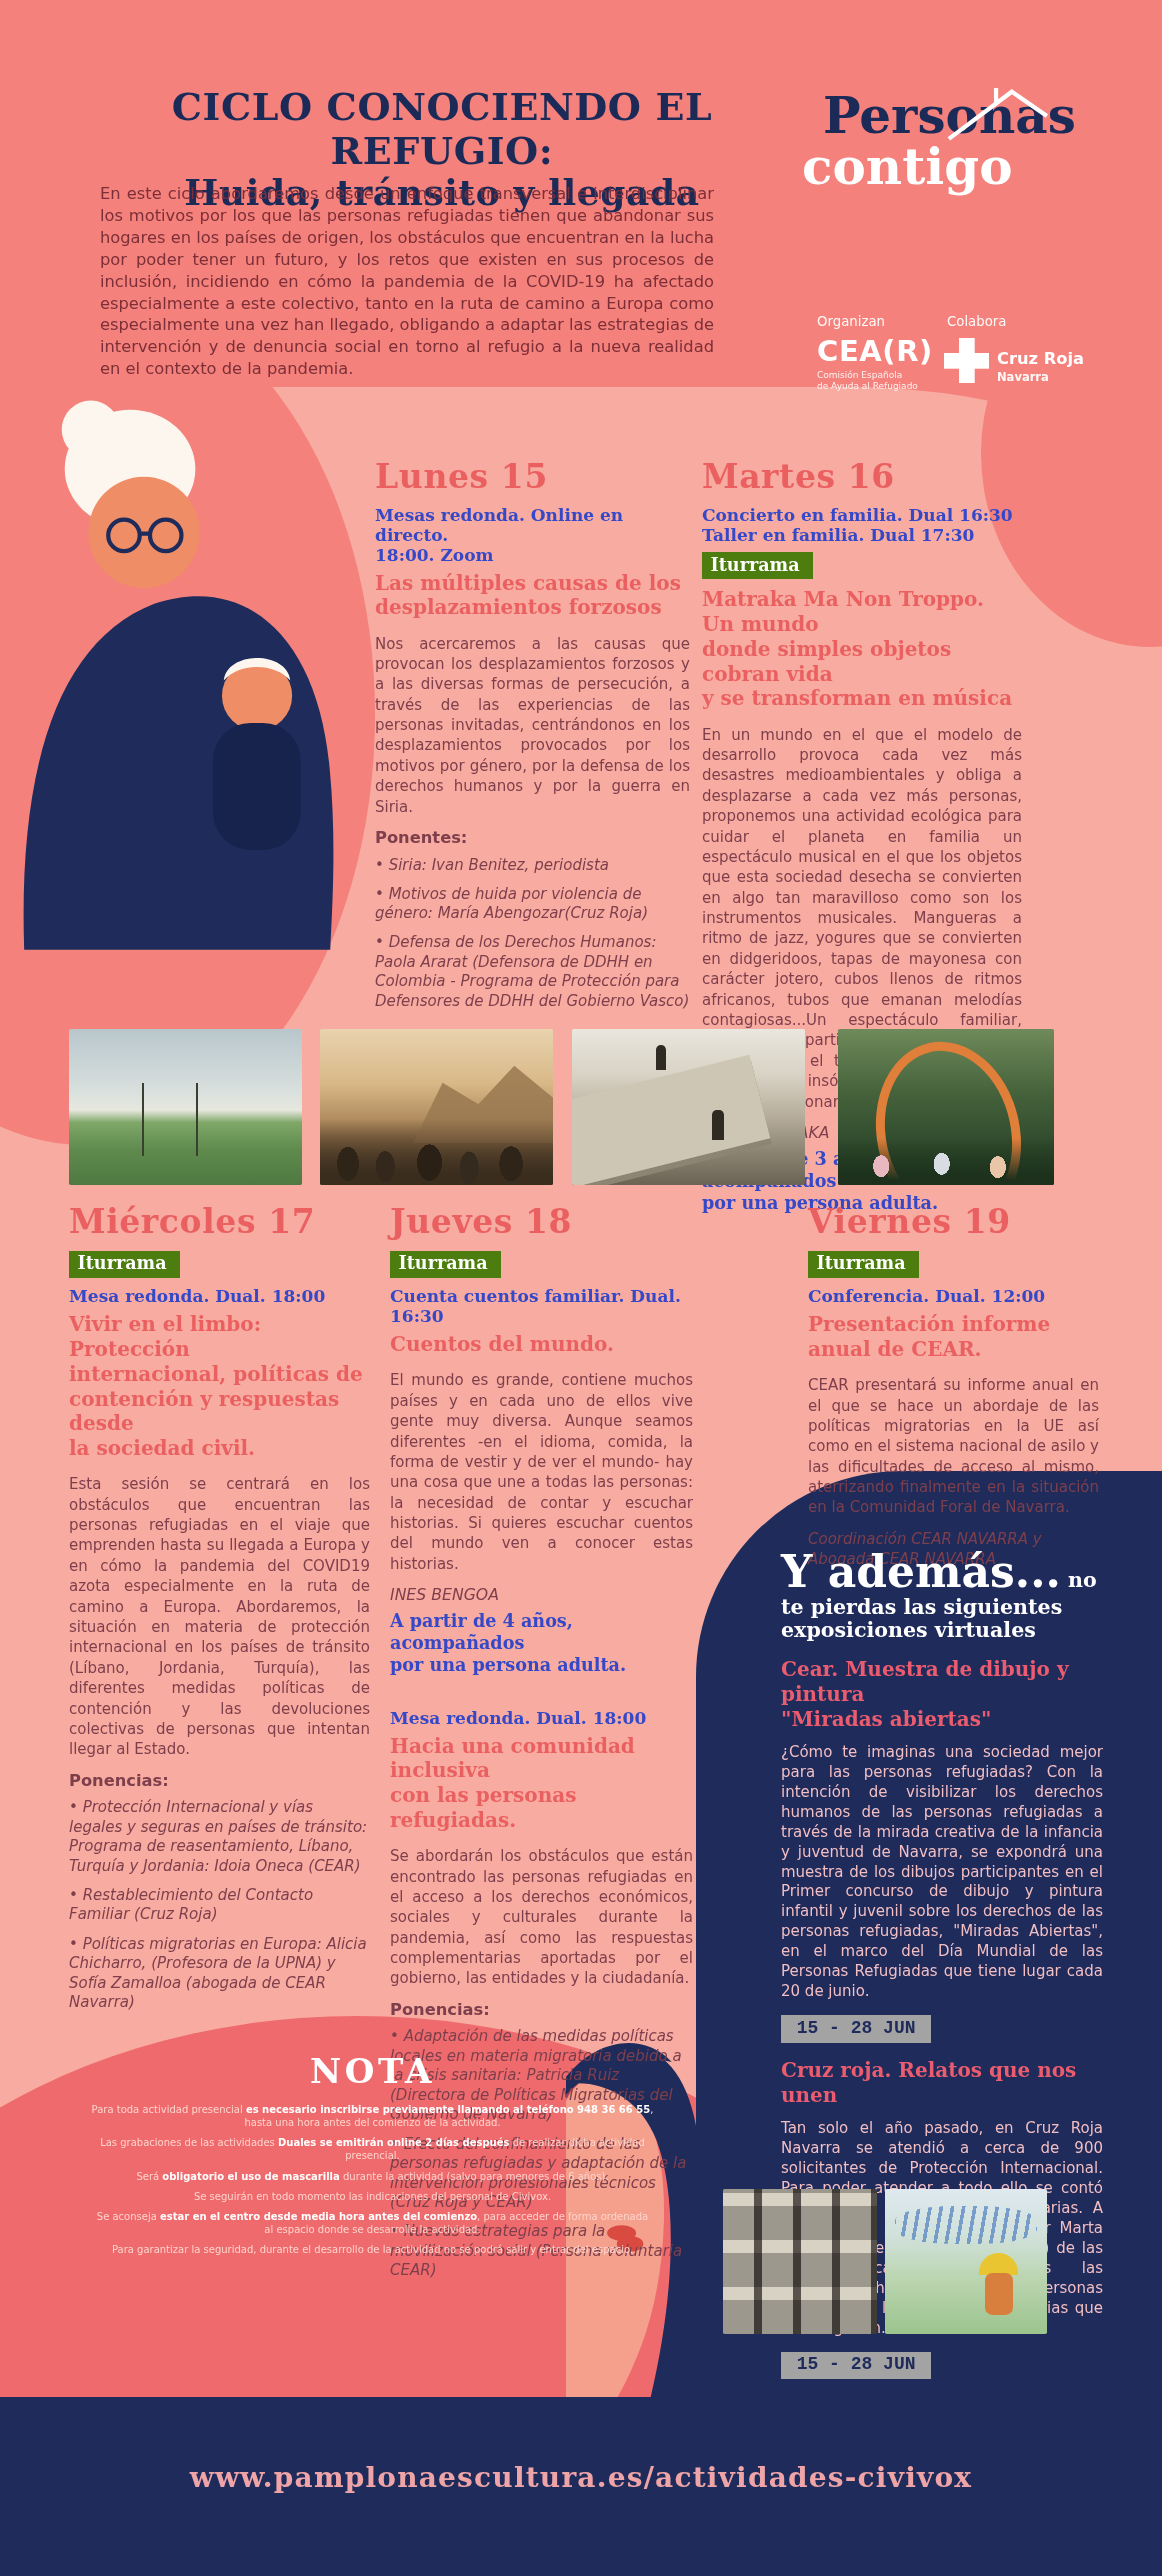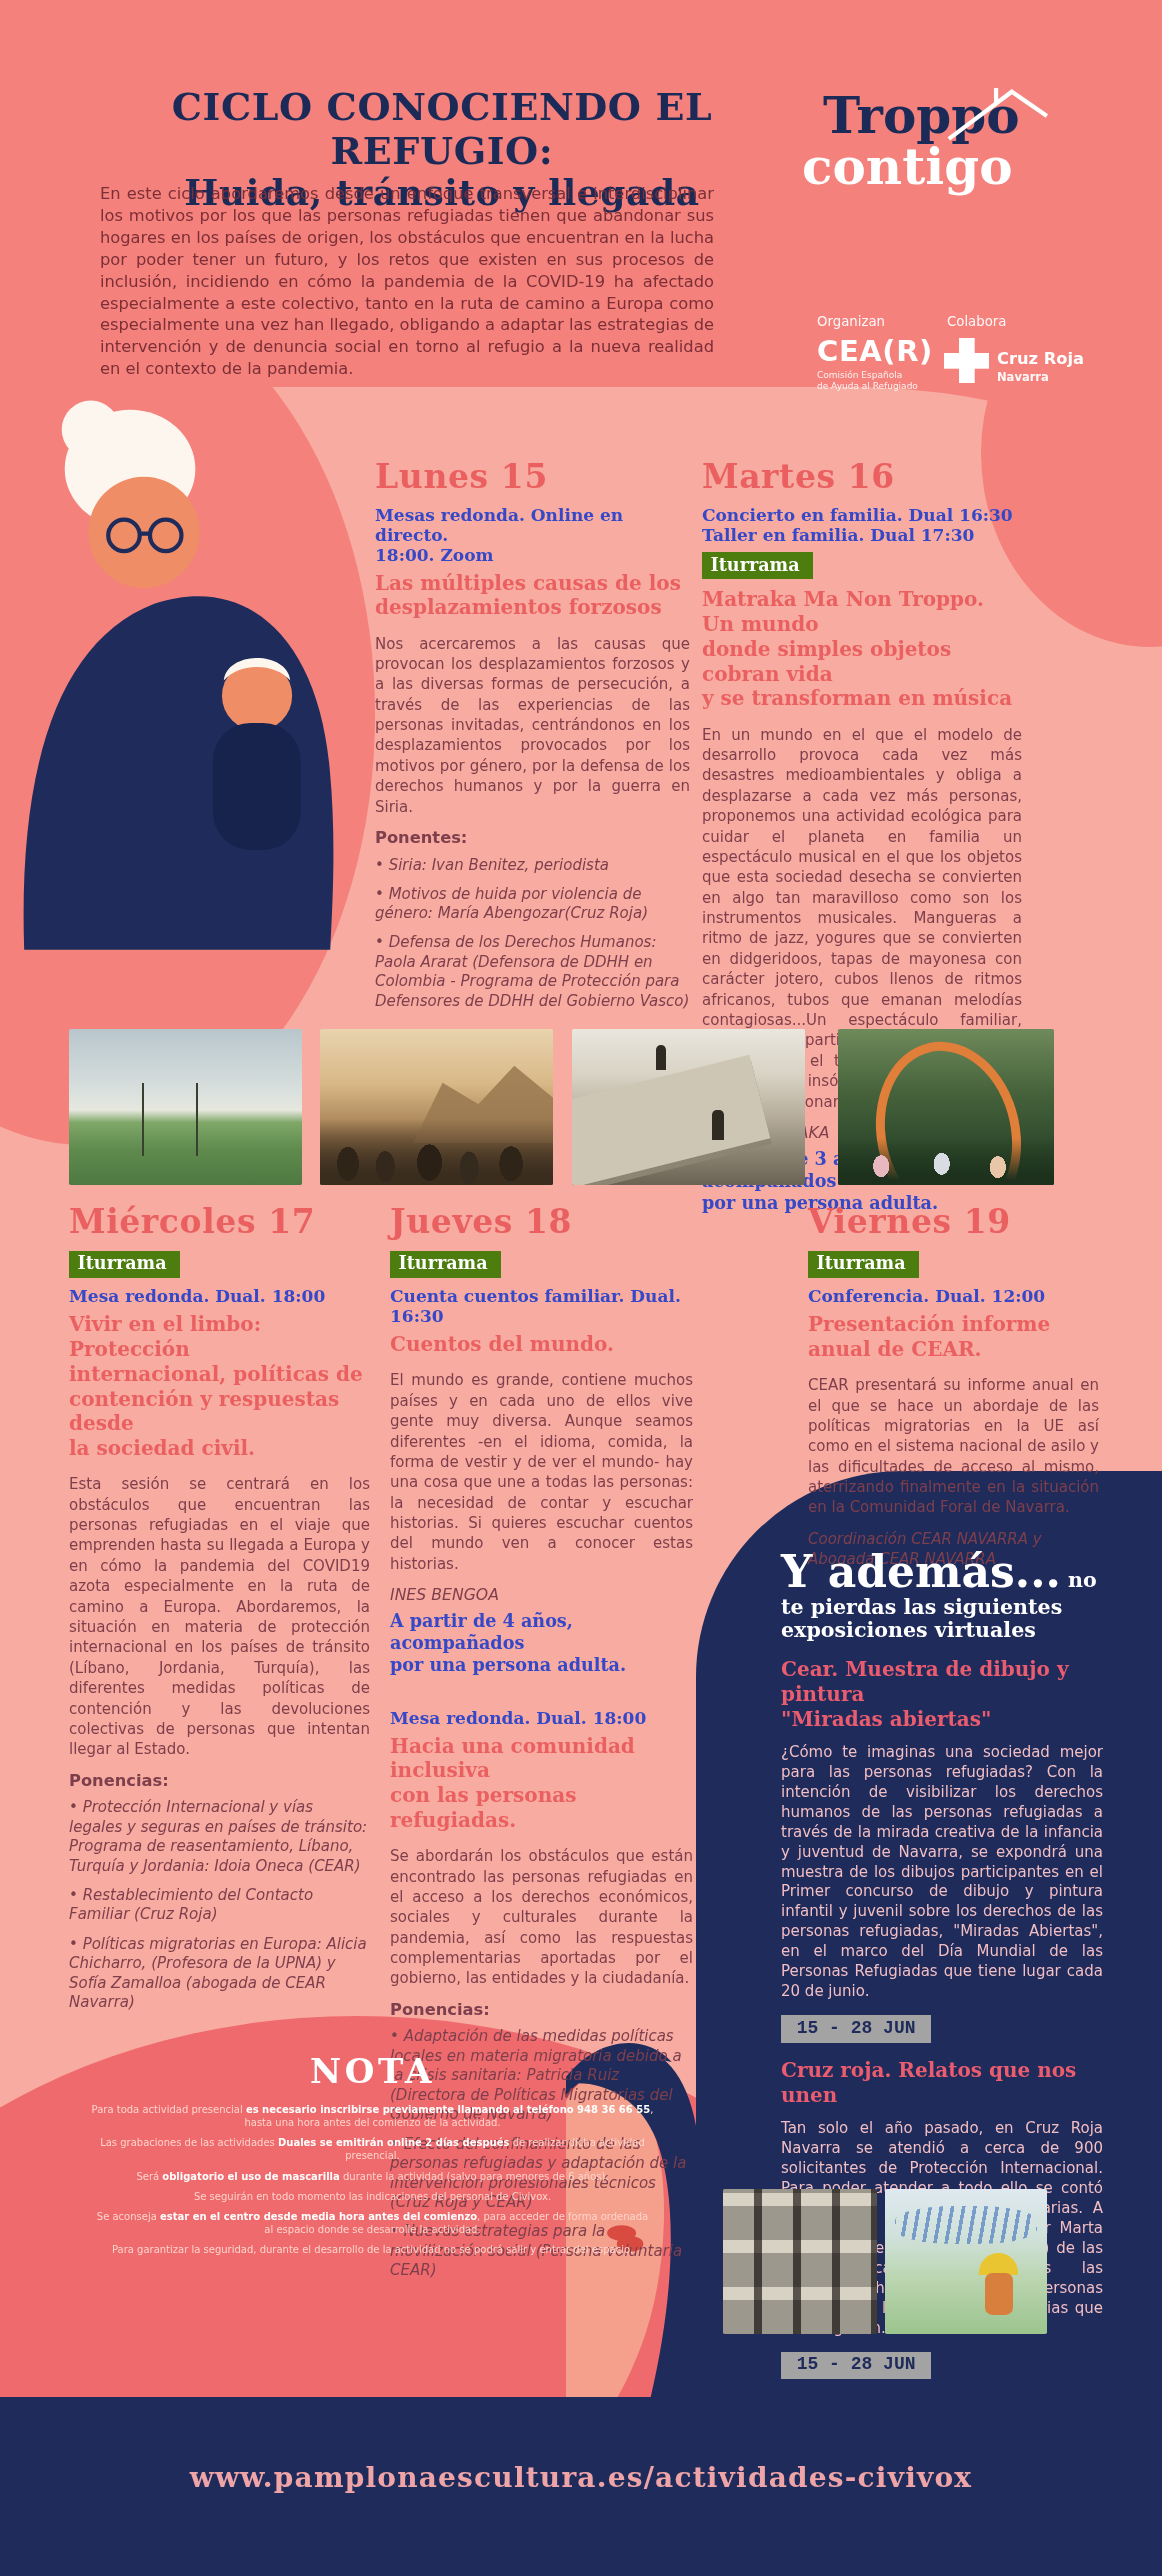--- a/index.html
+++ b/index.html
@@ -135,21 +135,21 @@
     <div class="t1">CICLO CONOCIENDO EL REFUGIO:</div>
     <div class="t2">Huida, tránsito y llegada</div>
   </div>
   <div id="intro">En este ciclo abordaremos desde un enfoque transversal e interdisciplinar los motivos por los que las personas refugiadas tienen que abandonar sus hogares en los países de origen, los obstáculos que encuentran en la lucha por poder tener un futuro, y los retos que existen en sus procesos de inclusión, incidiendo en cómo la pandemia de la COVID-19 ha afectado especialmente a este colectivo, tanto en la ruta de camino a Europa como especialmente una vez han llegado, obligando a adaptar las estrategias de intervención y de denuncia social en torno al refugio a la nueva realidad en el contexto de la pandemia.</div>
 
   <div id="logo">
     <svg width="112" height="61" viewBox="0 0 185 100">
       <path d="M8,92 L112,14 L170,54" stroke="#ffffff" stroke-width="7" fill="none"></path>
       <path d="M86,34 L86,8" stroke="#ffffff" stroke-width="7"></path>
     </svg>
-    <div class="brand1">Troppo</div>
+    <div class="brand1">Personas</div>
     <div class="brand2">contigo</div>
   </div>
 
   <div id="orgs">
     <div class="org-label">Organizan</div>
     <div id="cear-name">CEA(R)</div>
     <div id="cear-sub">Comisión Española
 de Ayuda al Refugiado</div>
     <div id="colabora" class="org-label">Colabora</div>
     <div id="cross"></div>

